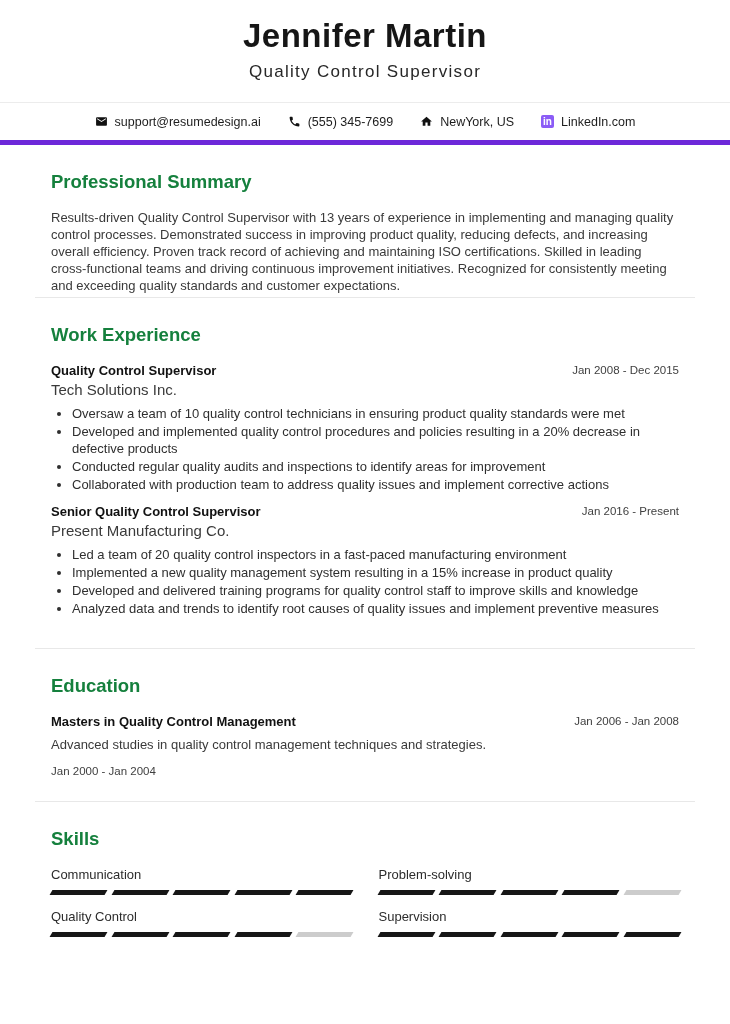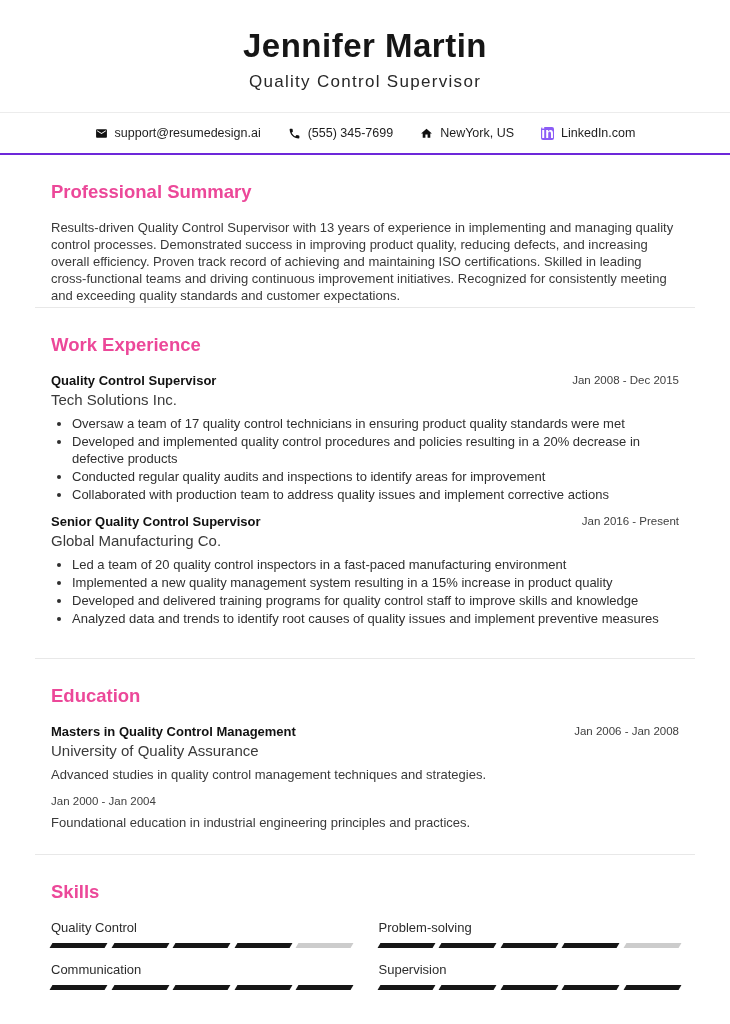--- a/index.html
+++ b/index.html
@@ -3,39 +3,39 @@
 <meta charset="utf-8">
 <style>
   * { margin: 0; padding: 0; box-sizing: border-box; }
   html, body { background: #ffffff; }
   body {
     width: 730px; height: 1024px; overflow: hidden;
     font-family: "Liberation Sans", "DejaVu Sans", sans-serif;
     color: #1b1b1b;
   }
   
-  .header { text-align: center; padding-top: 27px; padding-bottom: 20px; }
+  .header { text-align: center; padding-top: 17px; padding-bottom: 20px; }
   .name { font-size: 33px; font-weight: 700; letter-spacing: 0.5px; color: #161616; }
   .job-title { font-size: 17px; font-weight: 400; letter-spacing: 1.3px; color: #272727; margin-top: 7px; }
   
   .contact-bar {
-    border-top: 1px solid #ececec; border-bottom: 2px solid #6d28d9;
+    border-top: 1px solid #ececec; border-bottom: 5px solid #6d28d9;
     display: flex; justify-content: center; align-items: center;
     gap: 27px; padding: 13px 0; height: 43px;
   }
   .contact-item { display: flex; align-items: center; gap: 7px; font-size: 12.5px; color: #1d1d1d; }
   .contact-item svg { width: 13px; height: 13px; fill: #111; display: block; }
   .li-badge {
     width: 13px; height: 13px; background: #8b5cf6; border-radius: 2px;
-    color: #fff; font-size: 14px; font-weight: 700; line-height: 13px;
+    color: #fff; font-size: 10px; font-weight: 700; line-height: 13px;
     text-align: center; display: inline-block;
   }
   
   .section { padding: 26px 51px 0 51px; }
-  .section-heading { font-size: 18.5px; font-weight: 700; color: #ec4899; margin-bottom: 17px; }
+  .section-heading { font-size: 18.5px; font-weight: 700; color: #15803d; margin-bottom: 17px; }
   .divider { border-top: 1px solid #e8e8e8; margin: 0 35px; }
   .summary-text { font-size: 13px; line-height: 1.3; color: #3a3a3a; padding-bottom: 3px; }
   
   .entry { margin-bottom: 9px; }
   .entry-head { display: flex; justify-content: space-between; align-items: flex-start; }
   .entry-title { font-size: 13px; font-weight: 700; color: #111; }
   .entry-dates { font-size: 11.5px; color: #3f3f3f; white-space: nowrap; padding-top: 1px; }
   .entry-sub { font-size: 15px; color: #3a3a3a; margin-top: 3px; }
   .entry-desc { font-size: 13px; color: #3a3a3a; margin-top: 8px; }
   ul.bullets { margin: 8px 0 10px 0; padding-left: 21px; }
@@ -99,89 +99,87 @@
 <div class="section">
   <div class="section-heading">Work Experience</div>
 
   <div class="entry">
     <div class="entry-head">
       <span class="entry-title">Quality Control Supervisor</span>
       <span class="entry-dates">Jan 2008 - Dec 2015</span>
     </div>
     <div class="entry-sub">Tech Solutions Inc.</div>
     <ul class="bullets">
-      <li>Oversaw a team of 17 quality control technicians in ensuring product quality standards were met</li>
+      <li>Oversaw a team of 10 quality control technicians in ensuring product quality standards were met</li>
       <li>Developed and implemented quality control procedures and policies resulting in a 20% decrease in defective products</li>
       <li>Conducted regular quality audits and inspections to identify areas for improvement</li>
       <li>Collaborated with production team to address quality issues and implement corrective actions</li>
     </ul>
   </div>
 
   <div class="entry section-gap">
     <div class="entry-head">
       <span class="entry-title">Senior Quality Control Supervisor</span>
       <span class="entry-dates">Jan 2016 - Present</span>
     </div>
-    <div class="entry-sub">Global Manufacturing Co.</div>
+    <div class="entry-sub">Present Manufacturing Co.</div>
     <ul class="bullets">
       <li>Led a team of 20 quality control inspectors in a fast-paced manufacturing environment</li>
       <li>Implemented a new quality management system resulting in a 15% increase in product quality</li>
       <li>Developed and delivered training programs for quality control staff to improve skills and knowledge</li>
       <li>Analyzed data and trends to identify root causes of quality issues and implement preventive measures</li>
     </ul>
   </div>
 </div>
 <div class="divider"></div>
 
 <div class="section">
   <div class="section-heading">Education</div>
 
   <div class="edu-entry">
     <div class="entry-head">
       <span class="entry-title">Masters in Quality Control Management</span>
       <span class="entry-dates">Jan 2006 - Jan 2008</span>
     </div>
-    <div class="entry-sub">University of Quality Assurance</div>
     <div class="entry-desc">Advanced studies in quality control management techniques and strategies.</div>
   </div>
 
   <div class="edu-entry section-gap">
     <div class="entry-head">
       <span class="entry-dates">Jan 2000 - Jan 2004</span>
     </div>
-    <div class="entry-desc">Foundational education in industrial engineering principles and practices.</div>
   </div>
 </div>
 <div class="divider"></div>
 
 <div class="section">
   <div class="section-heading">Skills</div>
   <div class="skills-grid">
 
     <div class="skills-col">
       <div class="skill-row">
+        <div class="skill-name">Communication</div>
+        <div class="skill-bar">
+            <span class="seg seg-filled"></span>
+            <span class="seg seg-filled"></span>
+            <span class="seg seg-filled"></span>
+            <span class="seg seg-filled"></span>
+            <span class="seg seg-filled"></span>
+          </div>
+      </div>
+      <div class="skill-row">
         <div class="skill-name">Quality Control</div>
         <div class="skill-bar">
             <span class="seg seg-filled"></span>
             <span class="seg seg-filled"></span>
             <span class="seg seg-filled"></span>
             <span class="seg seg-filled"></span>
             <span class="seg seg-empty"></span>
           </div>
       </div>
-      <div class="skill-row">
-        <div class="skill-name">Communication</div>
-        <div class="skill-bar">
-            <span class="seg seg-filled"></span>
-            <span class="seg seg-filled"></span>
-            <span class="seg seg-filled"></span>
-            <span class="seg seg-filled"></span>
-            <span class="seg seg-filled"></span>
-          </div>
-      </div>
 
     </div>
 
     <div class="skills-col">
       <div class="skill-row">
         <div class="skill-name">Problem-solving</div>
         <div class="skill-bar">
             <span class="seg seg-filled"></span>
             <span class="seg seg-filled"></span>
             <span class="seg seg-filled"></span>

